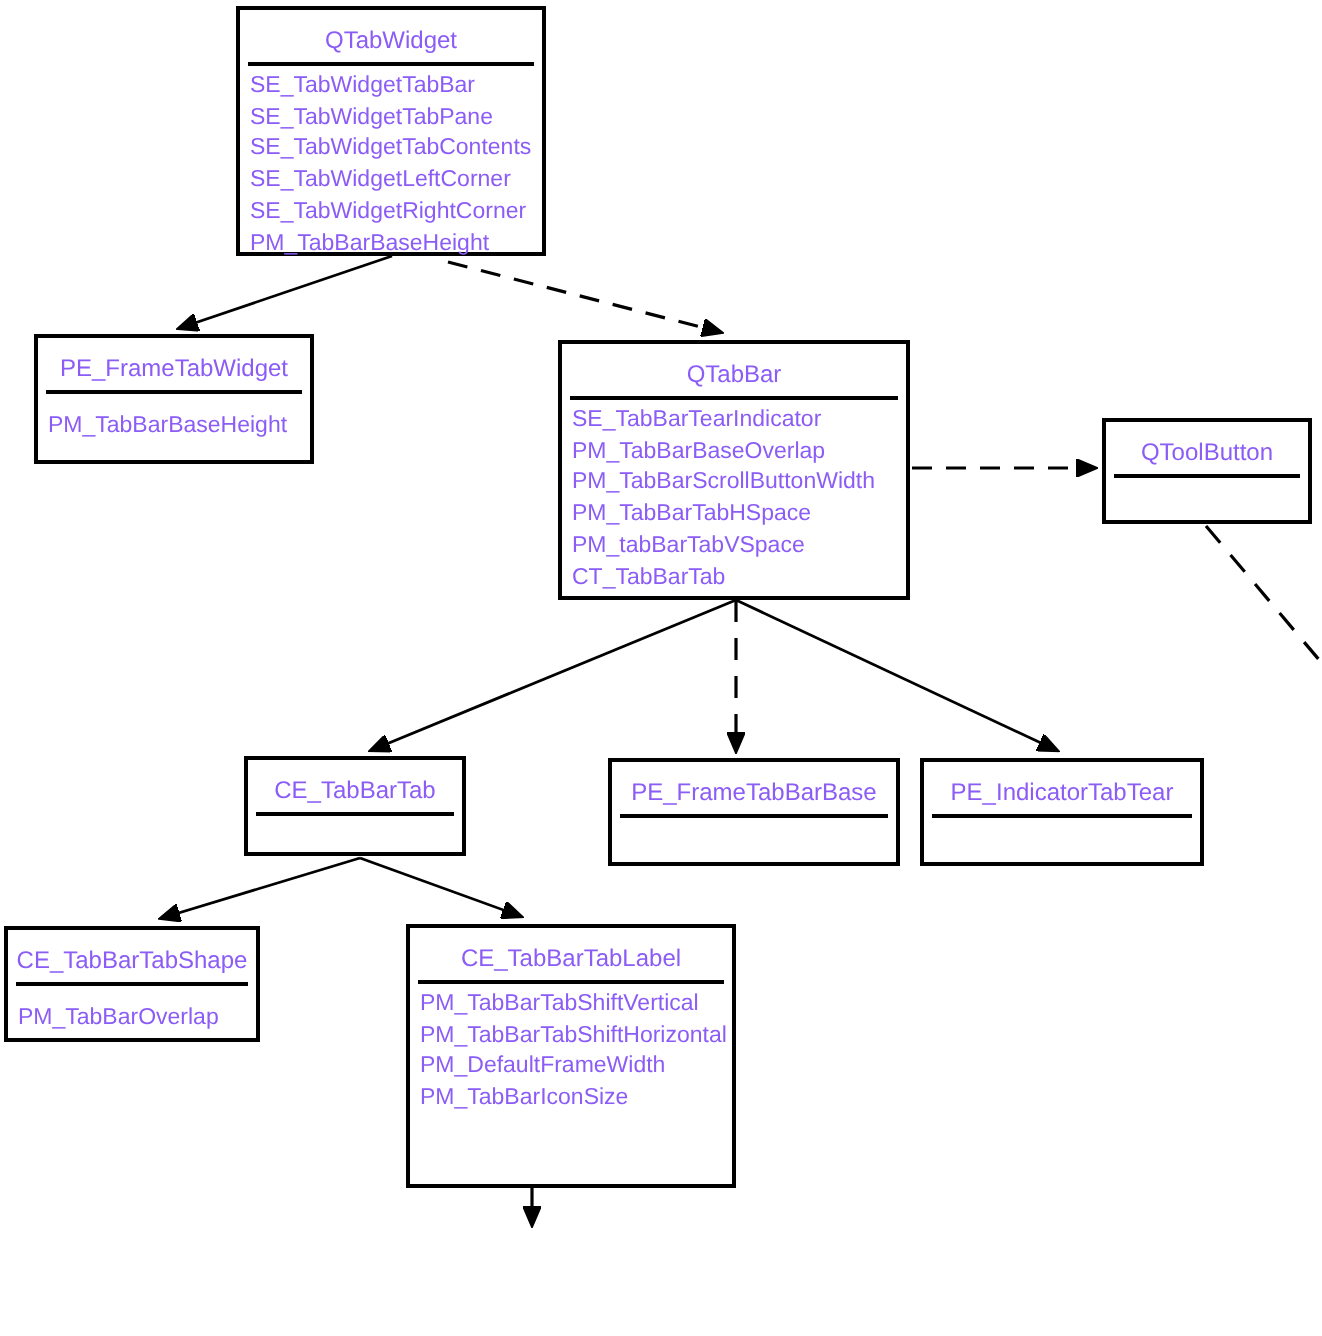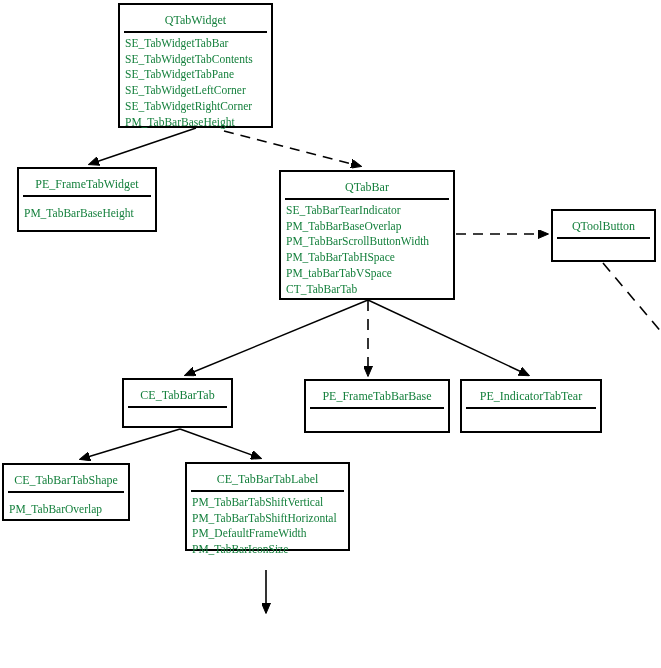--- a/index.html
+++ b/index.html
@@ -1,21 +1,21 @@
 <!DOCTYPE html>
 <html><head>
 <meta charset="utf-8">
 <style>
   html,body{margin:0;padding:0;background:#ffffff;}
   #canvas{
     position:relative;
     width:661px;height:668px;
     background:#ffffff;
-    font-family:Liberation Serif, serif;
-    color:#15803d;
+    font-family:Liberation Sans, sans-serif;
+    color:#8b5cf6;
     overflow:hidden;
   }
   #edges{position:absolute;left:0;top:0;width:661px;height:668px;}
   .node{
     position:absolute;
     background:#ffffff;
     border:2px solid #000000;
     box-sizing:border-box;
   }
   .node-title{
@@ -63,22 +63,22 @@
     <line x1="180" y1="429" x2="81" y2="459" stroke-width="1.4" marker-end="url(#arrow)"></line>
     <line x1="180" y1="429" x2="260" y2="458" stroke-width="1.4" marker-end="url(#arrow)"></line>
     <line x1="266" y1="570" x2="266" y2="612" stroke-width="1.6" marker-end="url(#arrow)"></line>
   </svg>
 
   <div class="node" style="left:118px;top:3px;width:155px;height:125px">
     <div class="node-title">QTabWidget</div>
     <div class="node-sep"></div>
     <div class="node-items">
         <div class="node-item">SE_TabWidgetTabBar</div>
+        <div class="node-item">SE_TabWidgetTabPane</div>
         <div class="node-item">SE_TabWidgetTabContents</div>
-        <div class="node-item">SE_TabWidgetTabPane</div>
         <div class="node-item">SE_TabWidgetLeftCorner</div>
         <div class="node-item">SE_TabWidgetRightCorner</div>
         <div class="node-item">PM_TabBarBaseHeight</div>
       </div>
   </div>
 
   <div class="node" style="left:17px;top:167px;width:140px;height:65px">
     <div class="node-title">PE_FrameTabWidget</div>
     <div class="node-sep"></div>
     <div class="node-items roomy">
@@ -124,21 +124,21 @@
   </div>
 
   <div class="node" style="left:2px;top:463px;width:128px;height:58px">
     <div class="node-title">CE_TabBarTabShape</div>
     <div class="node-sep"></div>
     <div class="node-items roomy">
         <div class="node-item">PM_TabBarOverlap</div>
       </div>
   </div>
 
-  <div class="node" style="left:185px;top:462px;width:165px;height:89px">
+  <div class="node" style="left:203px;top:462px;width:165px;height:132px">
     <div class="node-title">CE_TabBarTabLabel</div>
     <div class="node-sep"></div>
     <div class="node-items">
         <div class="node-item">PM_TabBarTabShiftVertical</div>
         <div class="node-item">PM_TabBarTabShiftHorizontal</div>
         <div class="node-item">PM_DefaultFrameWidth</div>
         <div class="node-item">PM_TabBarIconSize</div>
       </div>
   </div>
 

